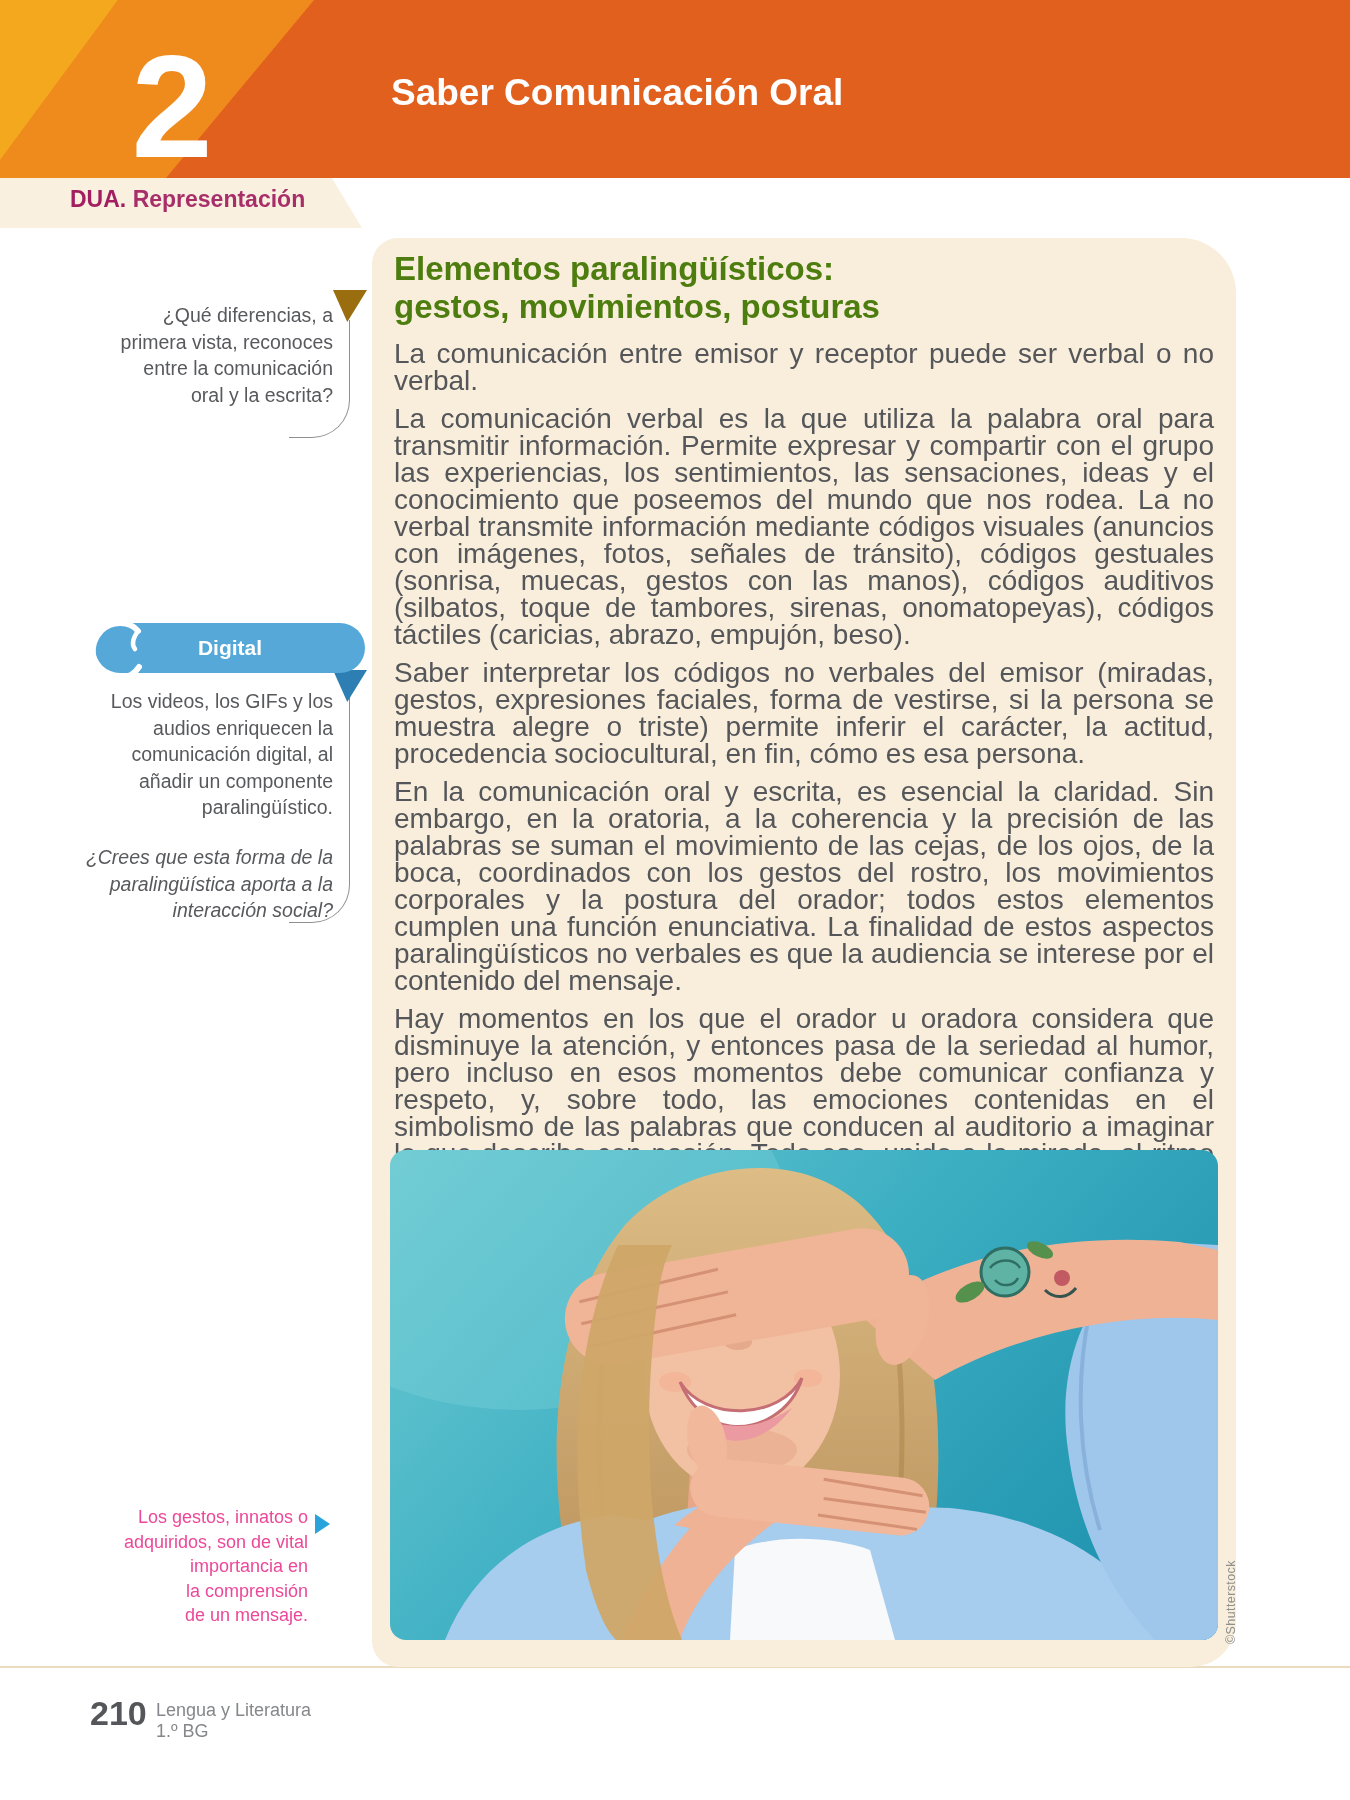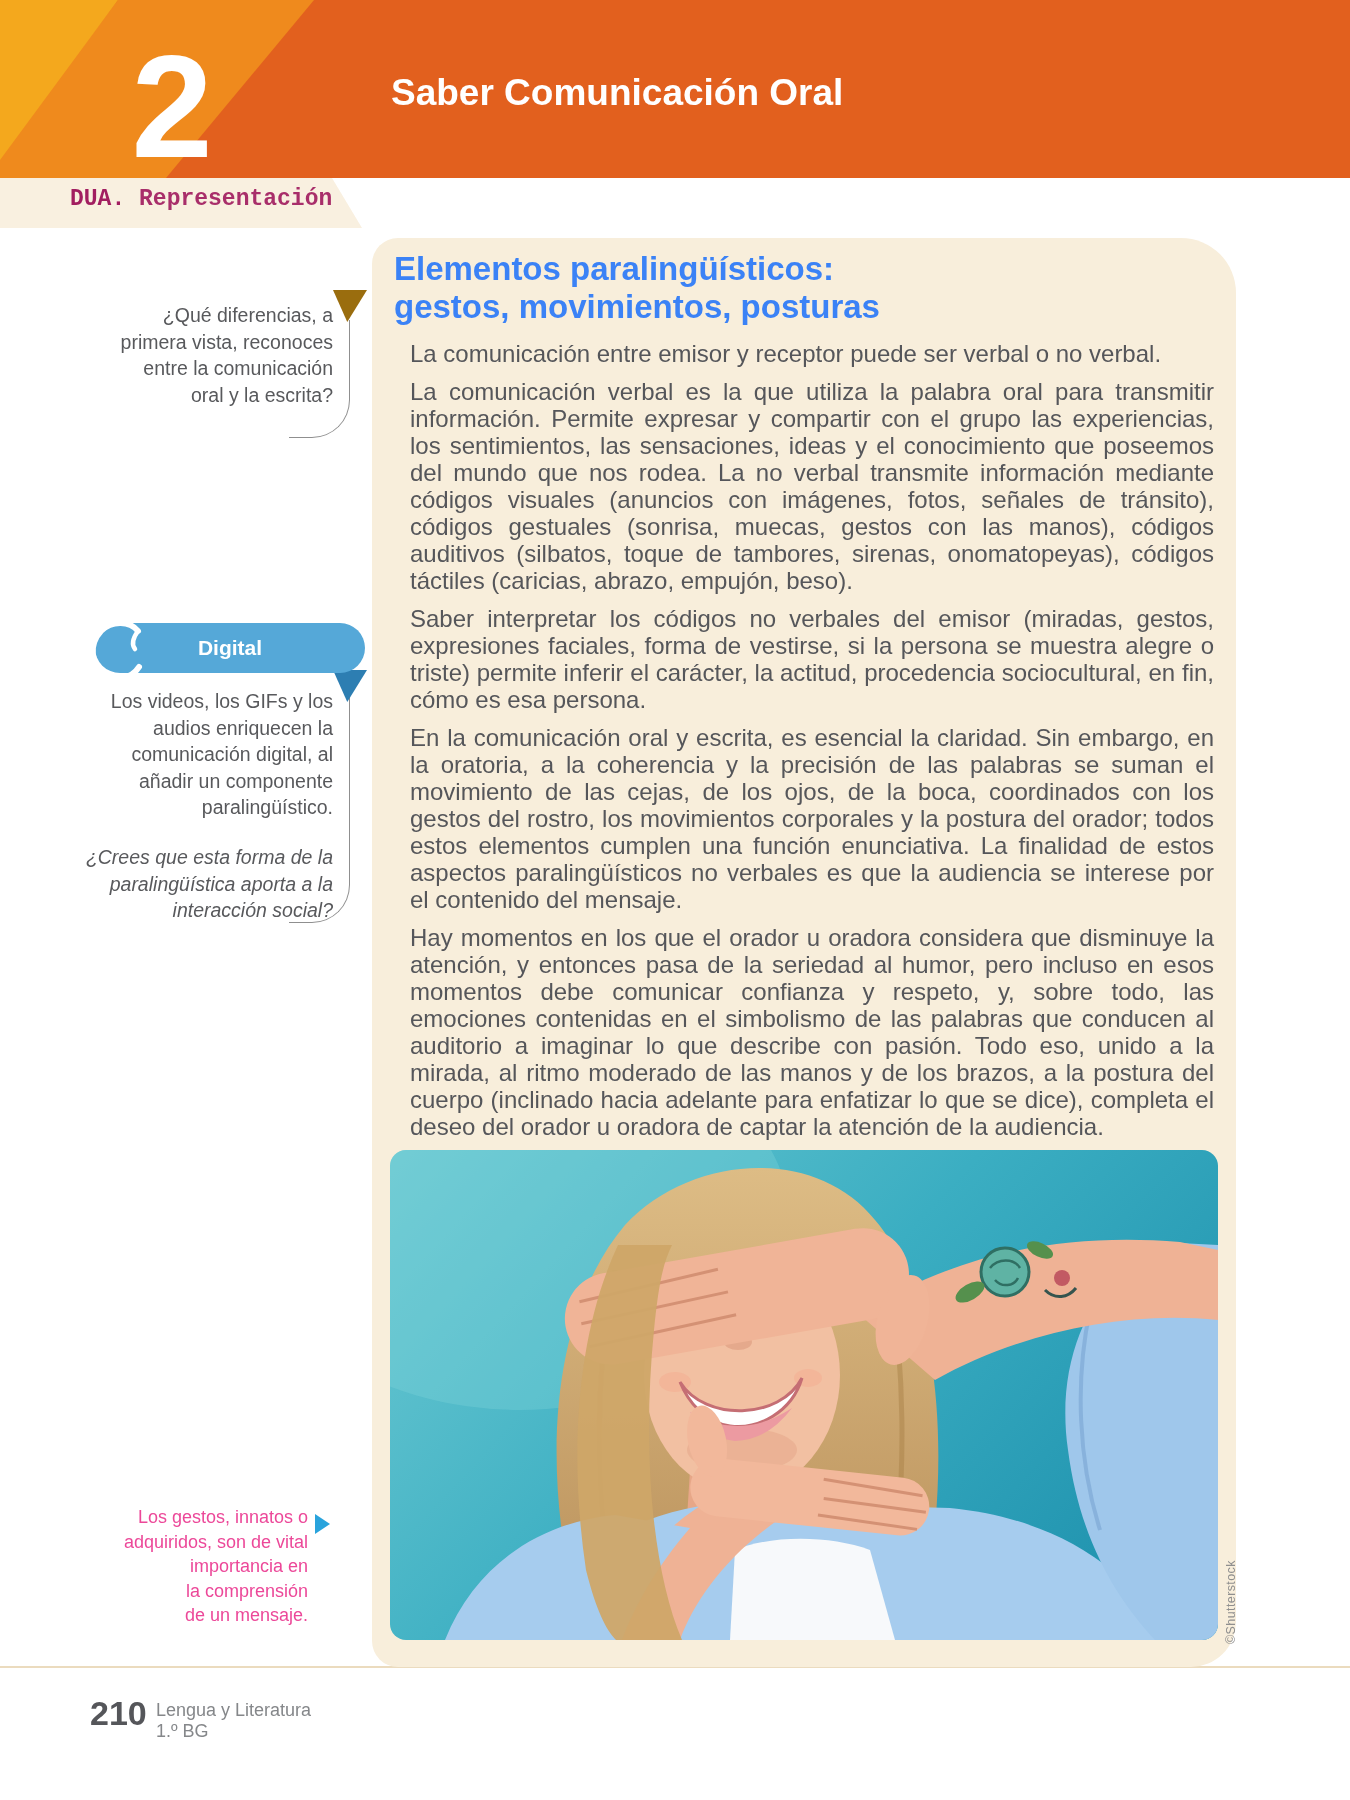--- a/index.html
+++ b/index.html
@@ -13,21 +13,21 @@
             clip-path:polygon(118px 0,314px 0,166px 178px,0 178px,0 156px);}
   .band-yellow{left:0;top:0;width:130px;height:165px;background:#F4A81D;
             clip-path:polygon(0 0,118px 0,0 160px);}
   .unit-number{left:112px;top:34px;width:120px;text-align:center;color:#ffffff;
             font-size:146px;font-weight:bold;line-height:1;}
   .unit-title{left:391px;top:72px;color:#ffffff;font-size:37px;font-weight:bold;margin:0;}
 
   
   .dua-strip{left:0;top:178px;width:362px;height:50px;background:#F9F0E0;
             clip-path:polygon(0 0,332px 0,362px 50px,0 50px);}
-  .dua-text{left:70px;top:186px;font-size:23px;color:#A21E60;font-weight:bold;font-family:Liberation Mono, monospace;}
+  .dua-text{left:70px;top:186px;font-size:23px;color:#A21E60;font-weight:bold;}
   .dua-text .light{font-weight:bold;opacity:.92;}
 
   
   .side-box{left:95px;width:270px;height:50px;border-radius:26px;color:#ffffff;
             font-size:21px;font-weight:bold;text-align:center;line-height:50px;z-index:3;}
   .box-gold{top:242px;background:#CE9118;}
   .box-blue{top:623px;background:#55A8D8;}
   .tail{width:34px;height:32px;z-index:2;}
   .tail-gold{left:333px;top:290px;background:#9A6D0E;clip-path:polygon(0 0,100% 0,42% 100%);}
   .tail-blue{left:333px;top:670px;background:#2D7EB2;clip-path:polygon(0 0,100% 0,42% 100%);}
@@ -38,23 +38,23 @@
   .line-digital{left:289px;top:677px;height:245px;}
   .side-text{text-align:right;color:#58595C;font-size:19.5px;line-height:26.5px;white-space:pre-line;}
   .q-saberes{left:98px;top:302px;width:235px;}
   .t-digital{left:88px;top:688px;width:245px;}
   .t-digital-italic{left:80px;top:844px;width:253px;font-style:italic;}
 
   
   .panel{left:372px;top:238px;width:864px;height:1429px;background:#F8EEDB;
          border-radius:26px 55px 45px 26px;z-index:1;}
   .article{left:394px;top:250px;width:820px;z-index:2;}
-  .article h2{font-size:33px;line-height:38px;font-weight:bold;color:#3b82f6;
+  .article h2{font-size:33px;line-height:38px;font-weight:bold;color:#4d7c0f;
               margin:0 0 14px 0;white-space:pre-line;}
-  .article p{font-size:24px;line-height:27px;color:#55565A;text-align:justify;margin:0 0 11px 16px;}
+  .article p{font-size:28px;line-height:27px;color:#55565A;text-align:justify;margin:0 0 11px 0;}
 
   
   .photo{left:390px;top:1150px;width:828px;height:490px;border-radius:16px;overflow:hidden;z-index:2;}
   .credit{left:1224px;top:1644px;transform:rotate(-90deg);transform-origin:0 0;
           font-size:12.5px;color:#8F8F8F;width:150px;letter-spacing:.4px;z-index:2;}
 
   
   .caption{left:103px;top:1505px;width:205px;text-align:right;color:#ec4899;
            font-size:18px;line-height:24.5px;white-space:pre-line;}
   .cap-arrow{left:315px;top:1514px;width:0;height:0;border-left:15px solid #29A3DC;

